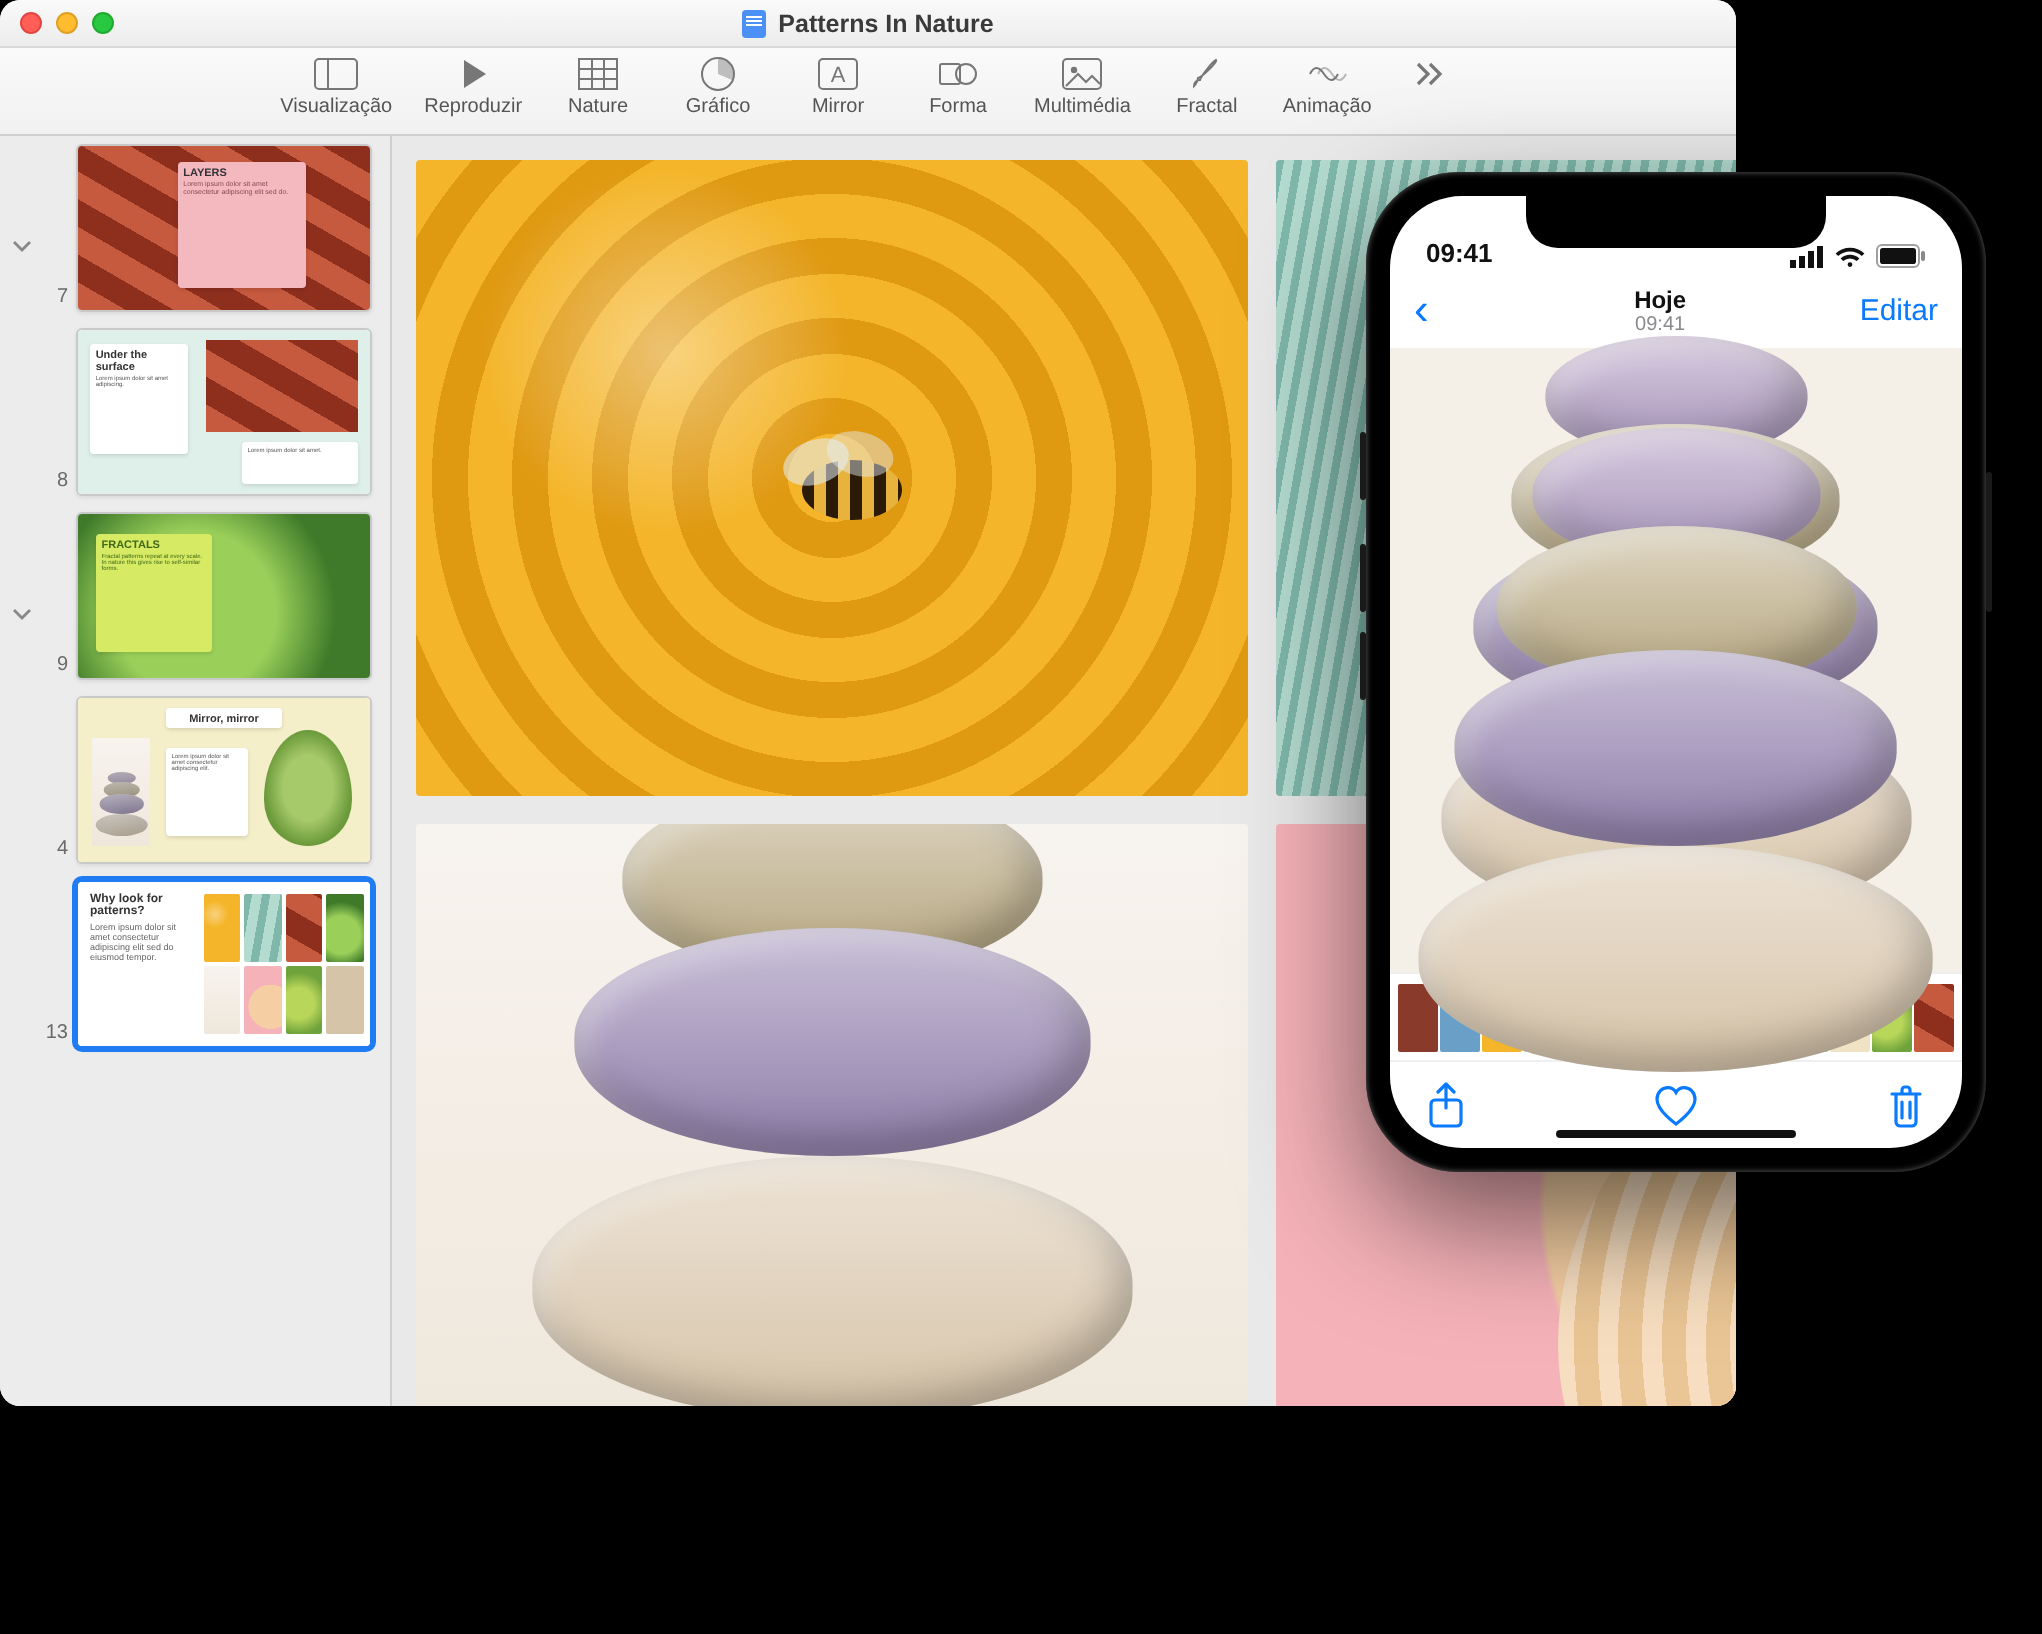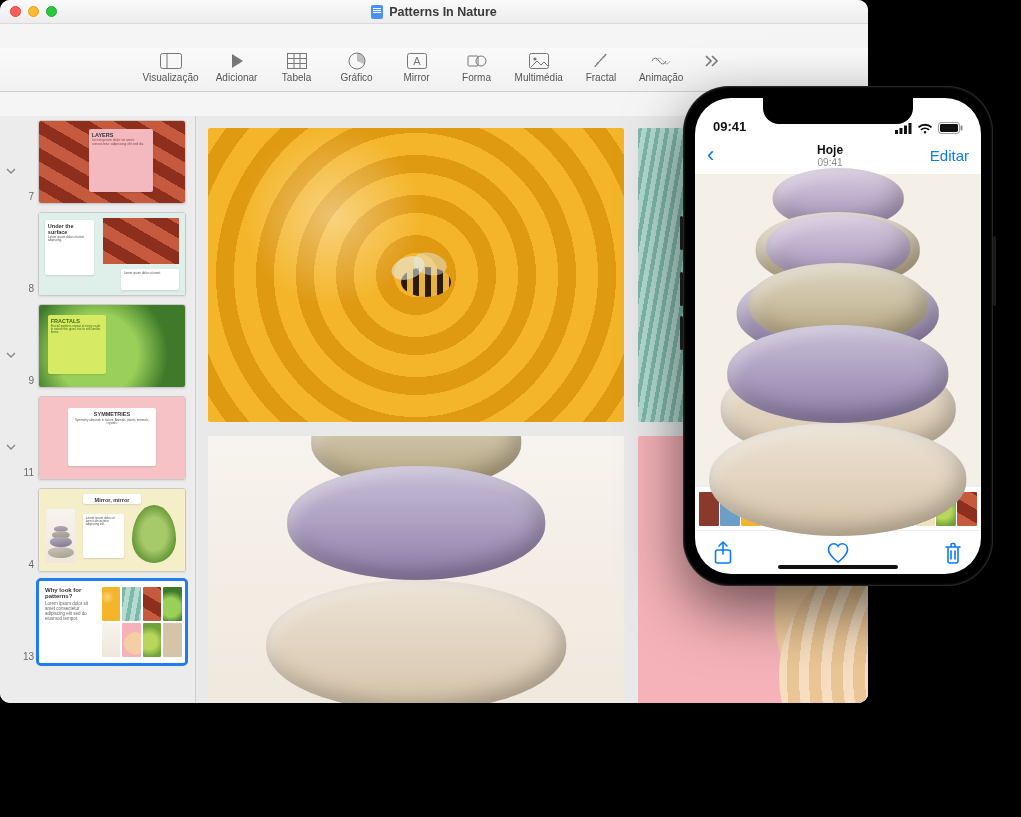--- a/index.html
+++ b/index.html
@@ -13,21 +13,21 @@
 
   
   .mac-window {
     position: absolute;
     left: 0; top: 0;
     width: 868px; height: 703px;
     background: #f5f5f5;
     border-radius: 10px;
     box-shadow: 0 20px 60px rgba(0,0,0,.45);
     overflow: hidden;
-    display: flex; flex-direction: column; gap: 24px;
+    display: flex; flex-direction: column;
   }
   .titlebar {
     height: 24px;
     display: flex; align-items: center; justify-content: center;
     position: relative;
     background: linear-gradient(#fafafa,#ececec);
     border-bottom: 1px solid #d9d9d9;
   }
   .traffic {
     position: absolute; left: 10px; top: 6px;
@@ -234,33 +234,33 @@
           </svg>
       </div>
       <span class="lbl">Visualização</span>
     </div>
     <div class="tb-btn">
       <div class="ico">
         <svg width="14" height="16" viewBox="0 0 14 16">
             <polygon points="2,1 13,8 2,15" fill="#777"></polygon>
           </svg>
       </div>
-      <span class="lbl">Adicionar</span>
+      <span class="lbl">Reproduzir</span>
     </div>
     <div class="tb-btn">
       <div class="ico">
         <svg width="20" height="16" viewBox="0 0 20 16">
             <rect x="0.5" y="0.5" width="19" height="15" fill="none" stroke="#777"></rect>
             <line x1="0.5" y1="5.5" x2="19.5" y2="5.5" stroke="#777"></line>
             <line x1="0.5" y1="10.5" x2="19.5" y2="10.5" stroke="#777"></line>
             <line x1="7" y1="0.5" x2="7" y2="15.5" stroke="#777"></line>
             <line x1="13" y1="0.5" x2="13" y2="15.5" stroke="#777"></line>
           </svg>
       </div>
-      <span class="lbl">Tabela</span>
+      <span class="lbl">Nature</span>
     </div>
     <div class="tb-btn">
       <div class="ico">
         <svg width="18" height="18" viewBox="0 0 18 18">
             <circle cx="9" cy="9" r="8" fill="none" stroke="#777"></circle>
             <path d="M9 1 A8 8 0 0 1 16 12 L9 9 Z" fill="#777" opacity=".45"></path>
           </svg>
       </div>
       <span class="lbl">Gráfico</span>
     </div>
@@ -365,35 +365,20 @@
         <div class="thumb">
           <div class="filler fern"></div>
           <div class="panel" style="left:6%;top:12%;width:40%;height:72%;background:#d6ea63;">
             <div class="tt" style="color:#3f6a1a;">FRACTALS</div>
             <div style="font-size:3px;color:#3f6a1a;">Fractal patterns repeat at every scale. In nature this gives rise to self-similar forms.</div>
           </div>
         </div>
       </div>
 
 
-      <div class="thumb-row">
-        <div class="disclosure">
-          <svg width="10" height="10" viewBox="0 0 10 10">
-              <polyline points="1,3 5,7 9,3" fill="none" stroke="#888" stroke-width="1.4"></polyline>
-            </svg>
-        </div>
-        <div class="slide-num">11</div>
-        <div class="thumb">
-          <div class="filler" style="background:#f6c2c6;"></div>
-          <div class="panel" style="left:20%;top:14%;width:60%;height:70%;text-align:center;">
-            <div class="tt">SYMMETRIES</div>
-            <div style="font-size:3px;">Symmetry abounds in nature. Animals, plants, minerals, crystals.</div>
-          </div>
-        </div>
-      </div>
 
       <div class="thumb-row">
         <div style="width:10px"></div>
         <div class="slide-num">4</div>
         <div class="thumb">
           <div class="filler leafmirror"></div>
           <div class="panel" style="left:30%;top:6%;width:40%;height:12%;text-align:center;">
             <div class="tt">Mirror, mirror</div>
           </div>
           <div style="position:absolute;left:5%;top:24%;width:20%;height:66%;" class="urchins">

